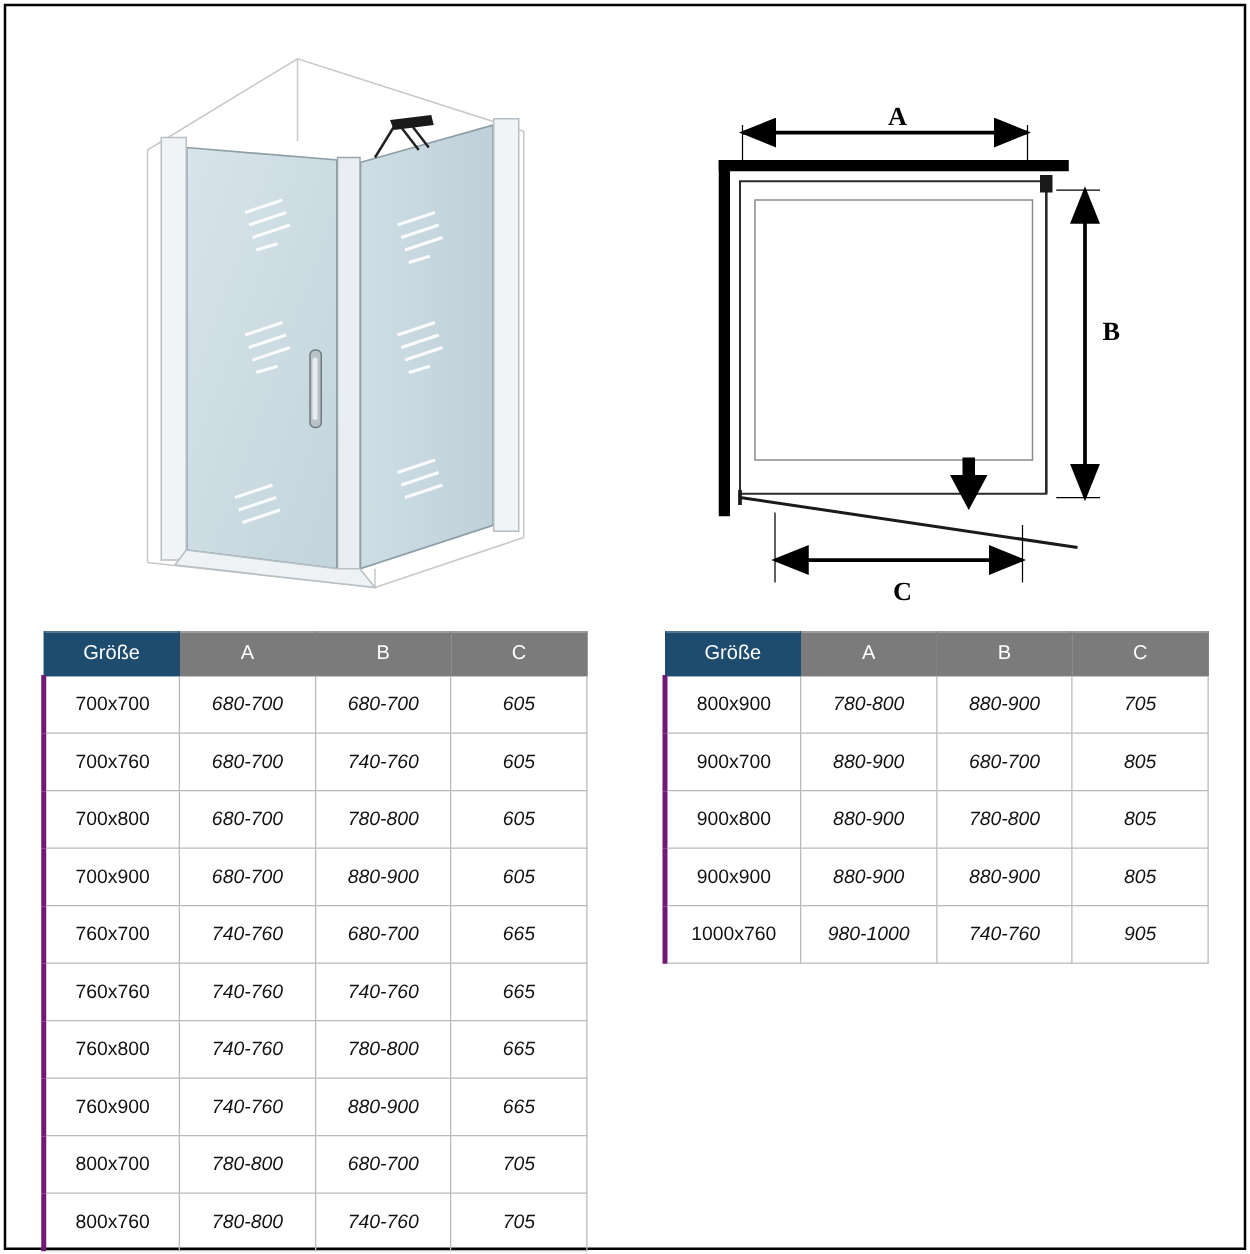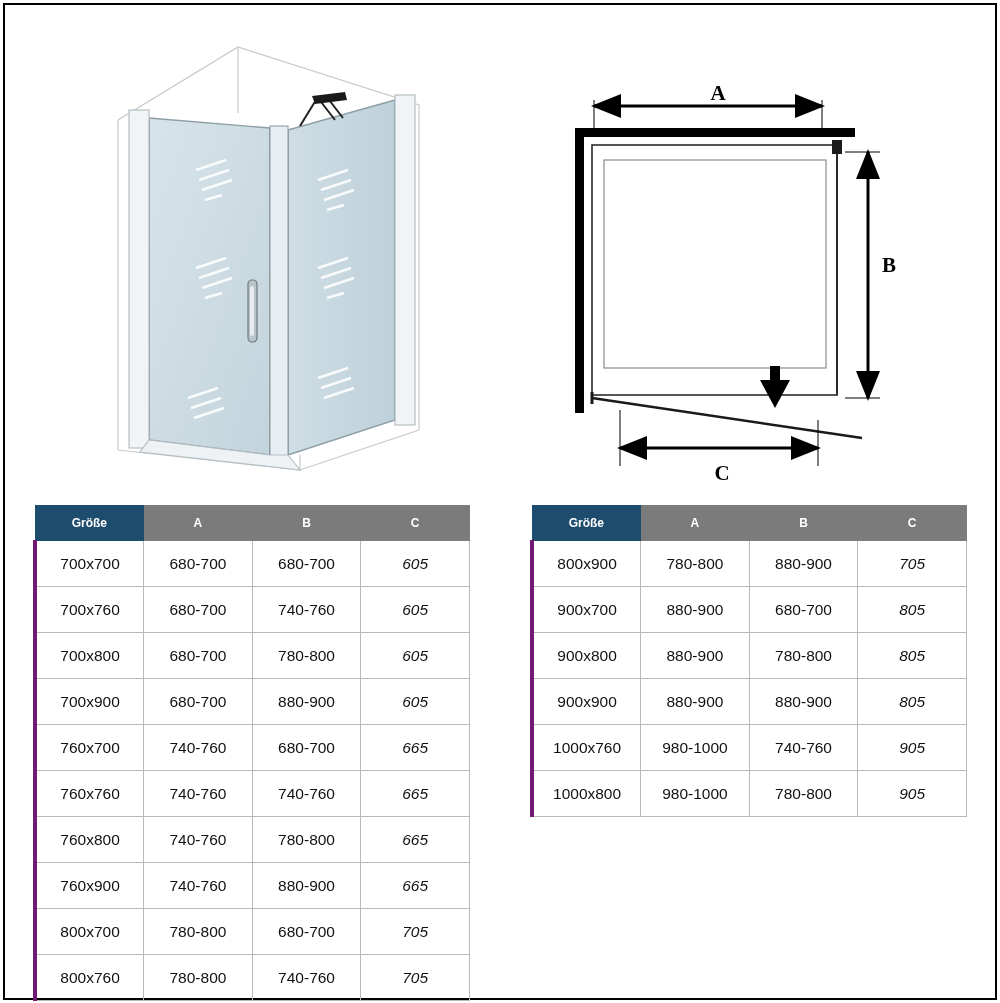--- a/index.html
+++ b/index.html
@@ -67,38 +67,39 @@
     border: 1px solid #b9b9b9;
     text-align: center;
     font-size: 15.5px;
     color: #111111;
     height: 45px;
     padding: 0;
     font-weight: normal;
   }
   table.size-table th {
     color: #ffffff;
-    font-weight: bold;
-    font-size: 12px;
+    font-weight: normal;
+    font-size: 16px;
     height: 34px;
     border: 1px solid #7d7d7d;
   }
   table.size-table th.first-col {
     background: #1e4c6e;
     border: 1px solid #1e4c6e;
   }
   table.size-table th.grey-col {
     background: #7b7b7b;
   }
   table.size-table td.col-size {
     width: 29%;
   }
   table.size-table td.col-a,
   table.size-table td.col-b {
     width: 24.5%;
+    font-style: italic;
   }
   table.size-table td.col-c {
     width: 22%;
     font-style: italic;
   }
   table.size-table tr td:first-child {
     border-left: 4px solid #701a75;
   }
 </style>
 </head>
@@ -355,24 +356,18 @@
             <td class="col-a">880-900</td>
             <td class="col-b">880-900</td>
             <td class="col-c">805</td>
           </tr>
           <tr>
             <td class="col-size">1000x760</td>
             <td class="col-a">980-1000</td>
             <td class="col-b">740-760</td>
             <td class="col-c">905</td>
           </tr>
-          <tr>
-            <td class="col-size">1000x800</td>
-            <td class="col-a">980-1000</td>
-            <td class="col-b">780-800</td>
-            <td class="col-c">905</td>
-          </tr>
         </tbody>
       </table>
     </div>
 
   </div>
 </div>
 
 </body></html>

